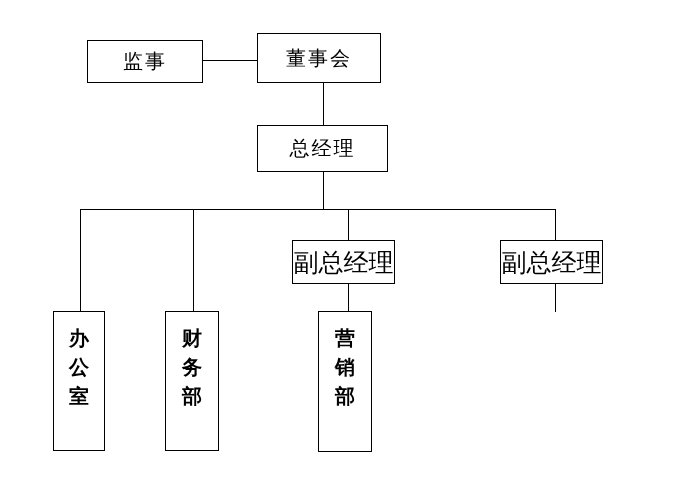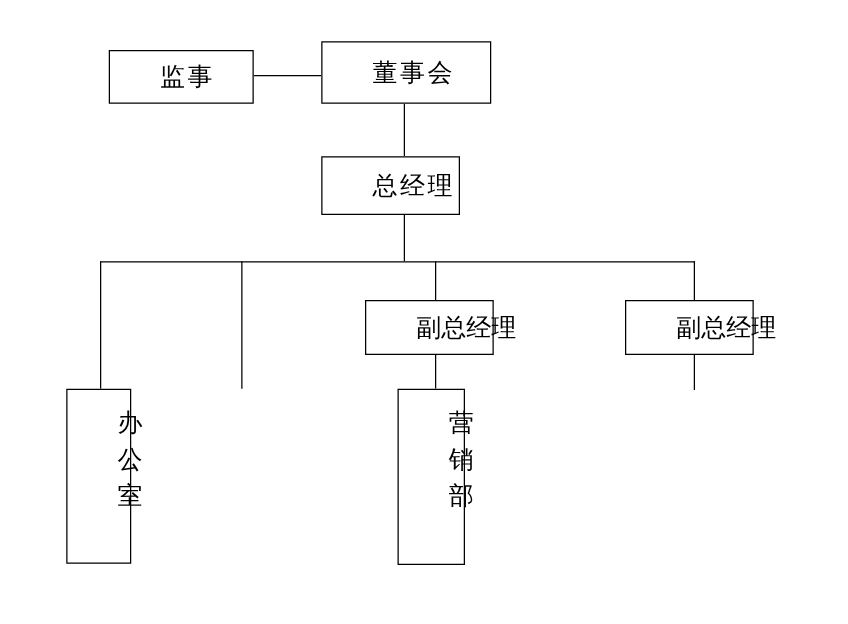--- a/index.html
+++ b/index.html
@@ -16,50 +16,50 @@
     color: #000000;
     overflow: hidden;
   }
   .node {
     position: absolute;
     border: 1px solid #000000;
     background: #ffffff;
     box-sizing: border-box;
     display: flex;
     align-items: center;
-    justify-content: flex-start;
+    justify-content: center;
     font-size: 20px;
     letter-spacing: 2px;
     white-space: nowrap;
-    padding-left: 40px;
   }
   .node.small-text {
-    font-size: 20px;
+    font-size: 25px;
     letter-spacing: 0px;
   }
   .node.vertical {
     align-items: flex-start;
     padding-top: 12px;
     white-space: normal;
+    font-weight: bold;
   }
   .node.vertical .vlabel {
     width: 1.2em;
     line-height: 29px;
     word-break: break-all;
     text-align: center;
     letter-spacing: 0;
   }
   .line {
     position: absolute;
     background: #000000;
   }
   
   #n-supervisor   { left: 87px;  top: 40px;  width: 116px; height: 43px; }
-  #n-board        { left: 257px; top: 33px;  width: 136px; height: 50px; }
-  #n-gm           { left: 257px; top: 125px; width: 111px; height: 47px; }
+  #n-board        { left: 257px; top: 33px;  width: 124px; height: 50px; }
+  #n-gm           { left: 257px; top: 125px; width: 131px; height: 47px; }
   #n-dgm1         { left: 292px; top: 240px; width: 103px; height: 44px; }
   #n-dgm2         { left: 500px; top: 240px; width: 103px; height: 44px; }
   #n-office       { left: 53px;  top: 311px; width: 52px;  height: 140px; }
   #n-finance      { left: 165px; top: 311px; width: 54px;  height: 140px; }
   #n-marketing    { left: 318px; top: 311px; width: 54px;  height: 141px; }
   #n-investment   { left: 527px; top: 312px; width: 55px;  height: 141px; }
   
   #l-sup-board    { left: 203px; top: 60px;  width: 54px;  height: 1px; }
   #l-board-gm     { left: 323px; top: 83px;  width: 1px;   height: 42px; }
   #l-gm-bus       { left: 323px; top: 172px; width: 1px;   height: 37px; }
@@ -104,19 +104,22 @@
   </div>
 
   <div class="node small-text" id="n-dgm2">
     <span>副总经理</span>
   </div>
 
   <div class="node vertical" id="n-office">
     <span class="vlabel">办公室</span>
   </div>
 
+  <div class="node vertical" id="n-finance">
+    <span class="vlabel">财务部</span>
+  </div>
 
   <div class="node vertical" id="n-marketing">
     <span class="vlabel">营销部</span>
   </div>
 
 
 </div>
 
 </body></html>

